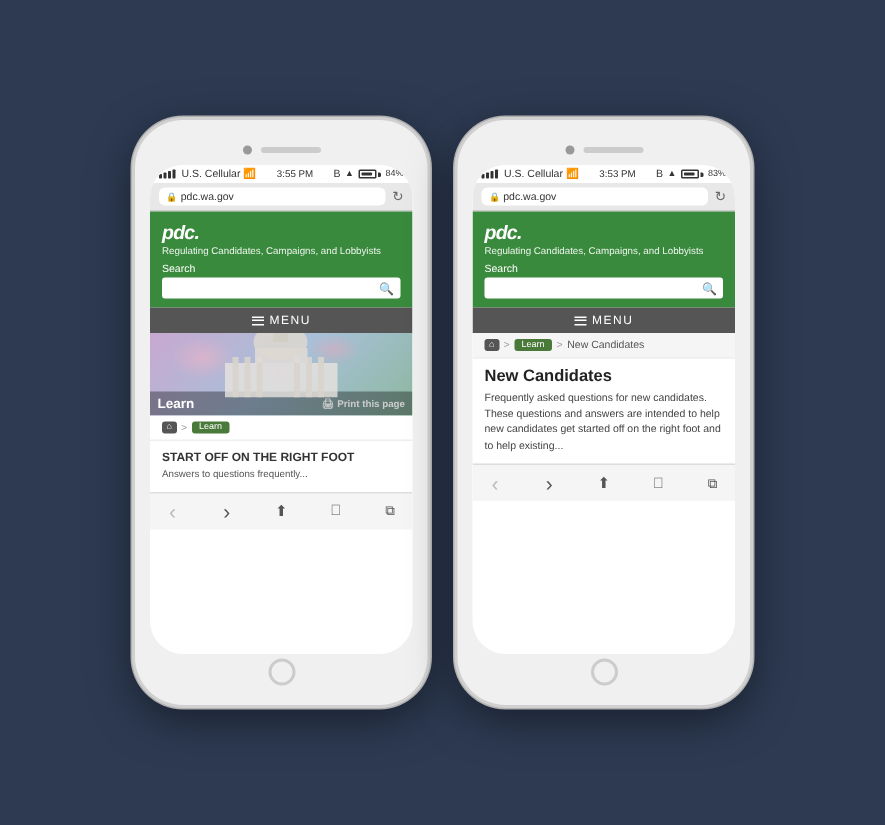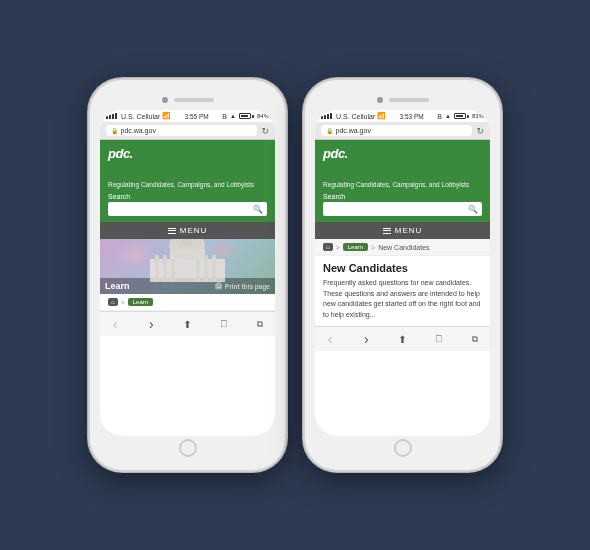--- a/index.html
+++ b/index.html
@@ -161,21 +161,21 @@
     .site-header {
       background: #3a8a3e;
       padding: 6px 8px;
     }
 
     .pdc-logo {
       color: #fff;
       font-size: 11px;
       font-weight: bold;
       font-style: italic;
-      margin-bottom: 20px;
+      margin-bottom: 2px;
       display: flex;
       align-items: flex-end;
       gap: 1px;
     }
 
     .site-tagline {
       color: rgba(255,255,255,0.9);
       font-size: 6.5px;
       margin-bottom: 4px;
       line-height: 1.3;
@@ -505,20 +505,24 @@
           </div>
         </div>
       </div>
 
       <div class="breadcrumb">
         <span class="breadcrumb-home">⌂</span>
         <span class="breadcrumb-sep">&gt;</span>
         <span class="breadcrumb-current">Learn</span>
       </div>
 
+      <div class="content-body">
+        <div class="content-heading">START OFF ON THE RIGHT FOOT</div>
+        <div class="content-text">Answers to questions frequently...</div>
+      </div>
 
       <div class="browser-nav">
         <span class="nav-icon disabled" style="font-size:14px;">‹</span>
         <span class="nav-icon" style="font-size:14px;">›</span>
         <span class="nav-icon" style="font-size:10px;">⬆</span>
         <span class="nav-icon" style="font-size:10px;">⎕</span>
         <span class="nav-icon" style="font-size:9px;">⧉</span>
       </div>
     </div>
 

